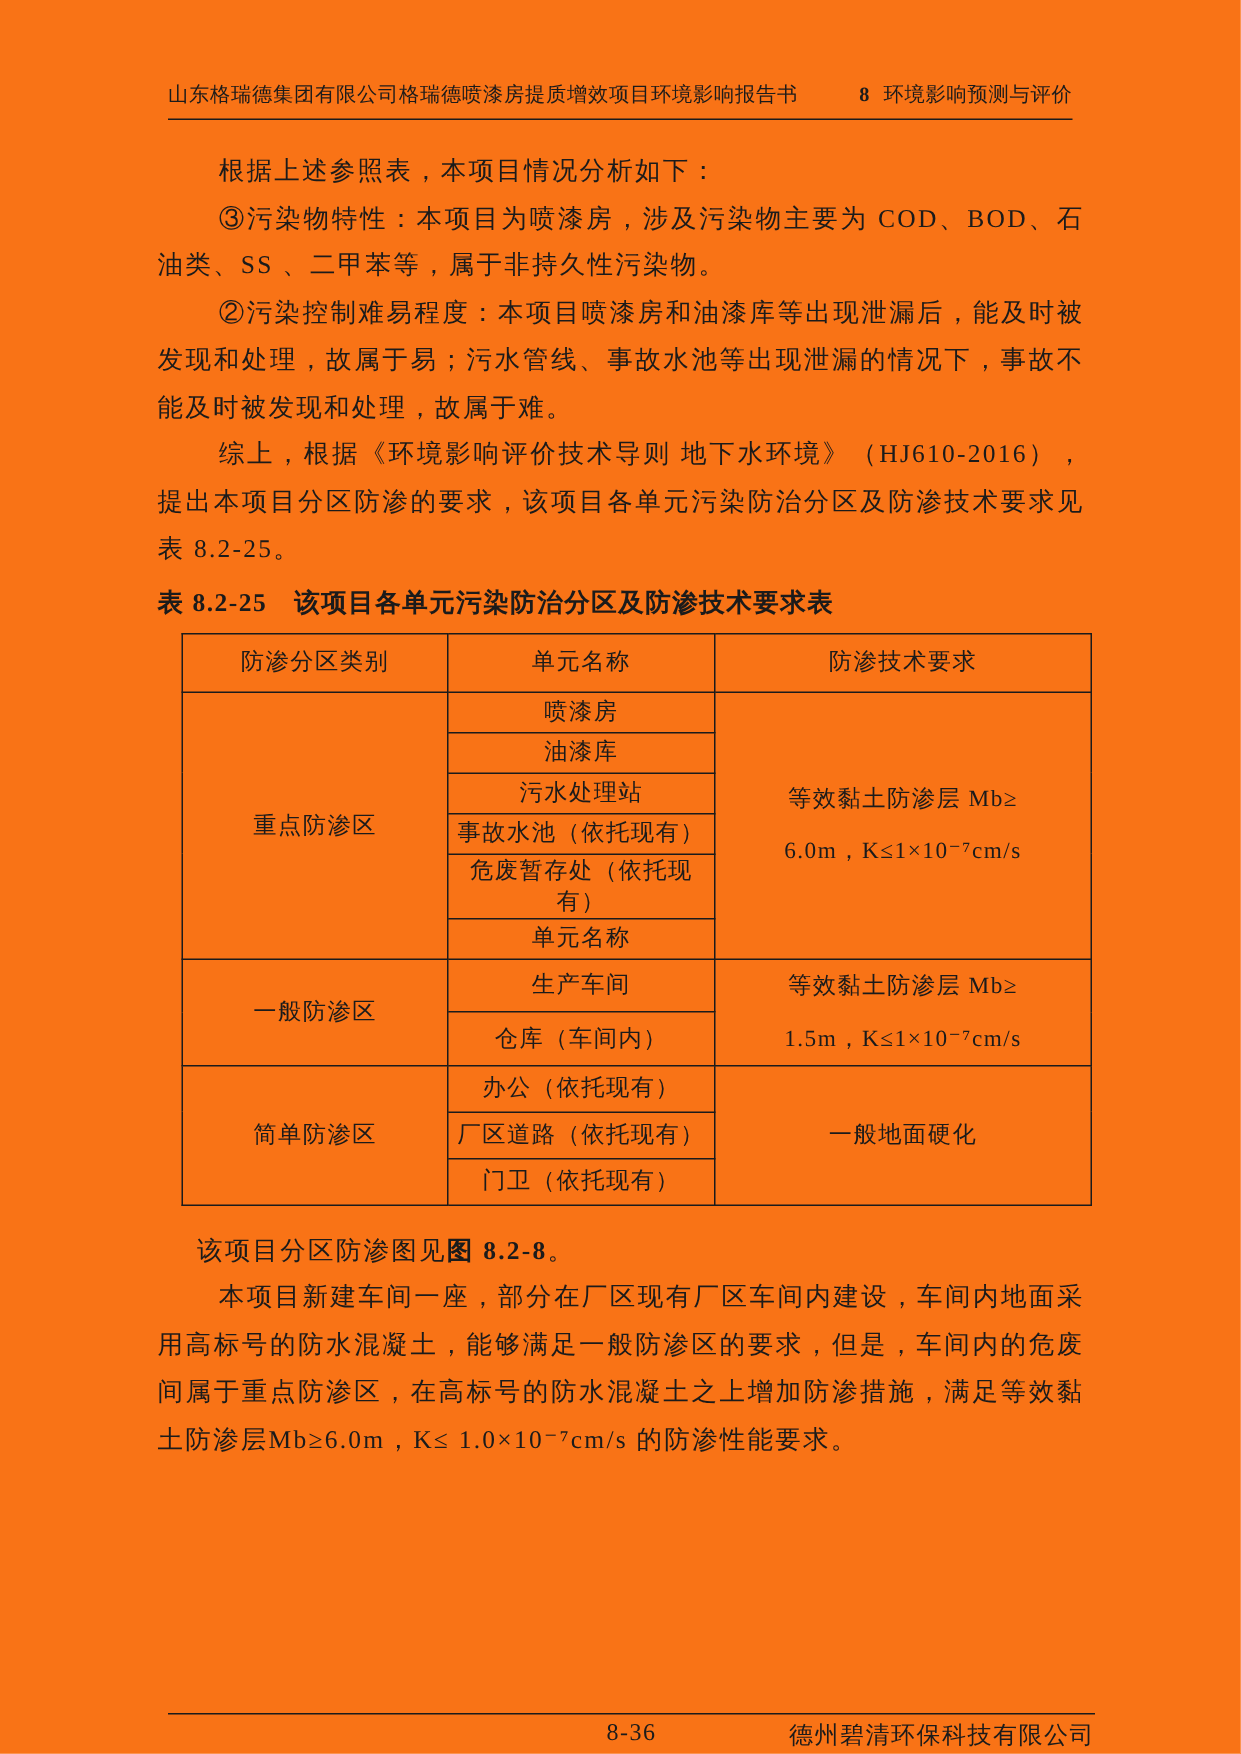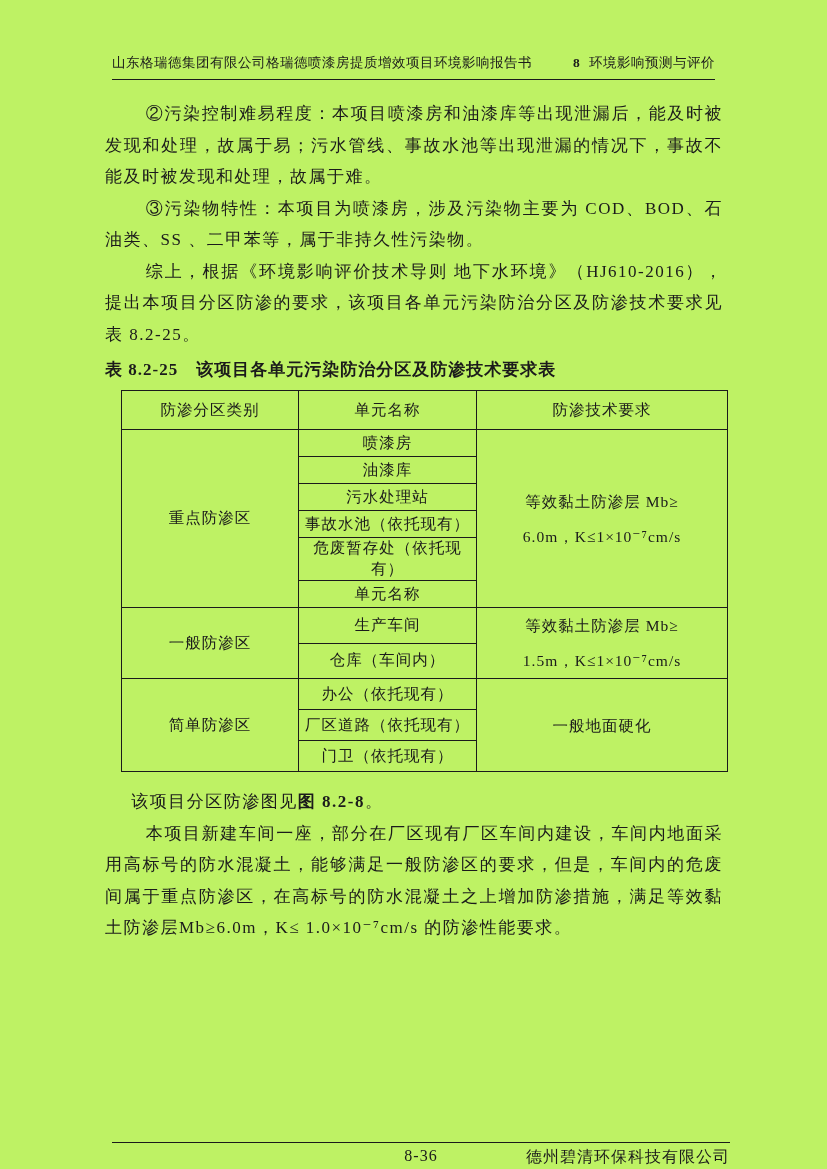--- a/index.html
+++ b/index.html
@@ -6,21 +6,21 @@
   body {
     width: 827px; height: 1169px;
     background: #ffffff;
     font-family: "Liberation Serif", "DejaVu Serif", serif;
     color: #1b1b1b;
   }
   .page {
     position: relative;
     width: 827px; height: 1169px;
     overflow: hidden;
-    background: #bef264;
+    background: #f97316;
   }
   
   .header {
     position: absolute;
     top: 54px; left: 112px; right: 112px;
     display: flex;
     justify-content: space-between;
     align-items: flex-end;
     font-size: 13.5px;
     padding-bottom: 7px;
@@ -104,22 +104,23 @@
 
   <div class="header">
     <span>山东格瑞德集团有限公司格瑞德喷漆房提质增效项目环境影响报告书</span>
     <span>
       <span class="chapter-no">8</span>
       <span class="chapter-title">环境影响预测与评价</span>
     </span>
   </div>
 
   <div class="content">
+    <p class="para">根据上述参照表，本项目情况分析如下：</p>
+    <p class="para">③污染物特性：本项目为喷漆房，涉及污染物主要为 COD、BOD、石油类、SS 、二甲苯等，属于非持久性污染物。</p>
     <p class="para">②污染控制难易程度：本项目喷漆房和油漆库等出现泄漏后，能及时被发现和处理，故属于易；污水管线、事故水池等出现泄漏的情况下，事故不能及时被发现和处理，故属于难。</p>
-    <p class="para">③污染物特性：本项目为喷漆房，涉及污染物主要为 COD、BOD、石油类、SS 、二甲苯等，属于非持久性污染物。</p>
     <p class="para">综上，根据《环境影响评价技术导则 地下水环境》（HJ610-2016），提出本项目分区防渗的要求，该项目各单元污染防治分区及防渗技术要求见表 8.2-25。</p>
 
     <div class="table-caption">表 8.2-25　该项目各单元污染防治分区及防渗技术要求表</div>
 
     <table class="seepage">
       <colgroup>
           <col class="c1">
           <col class="c2">
           <col class="c3">
         </colgroup>

